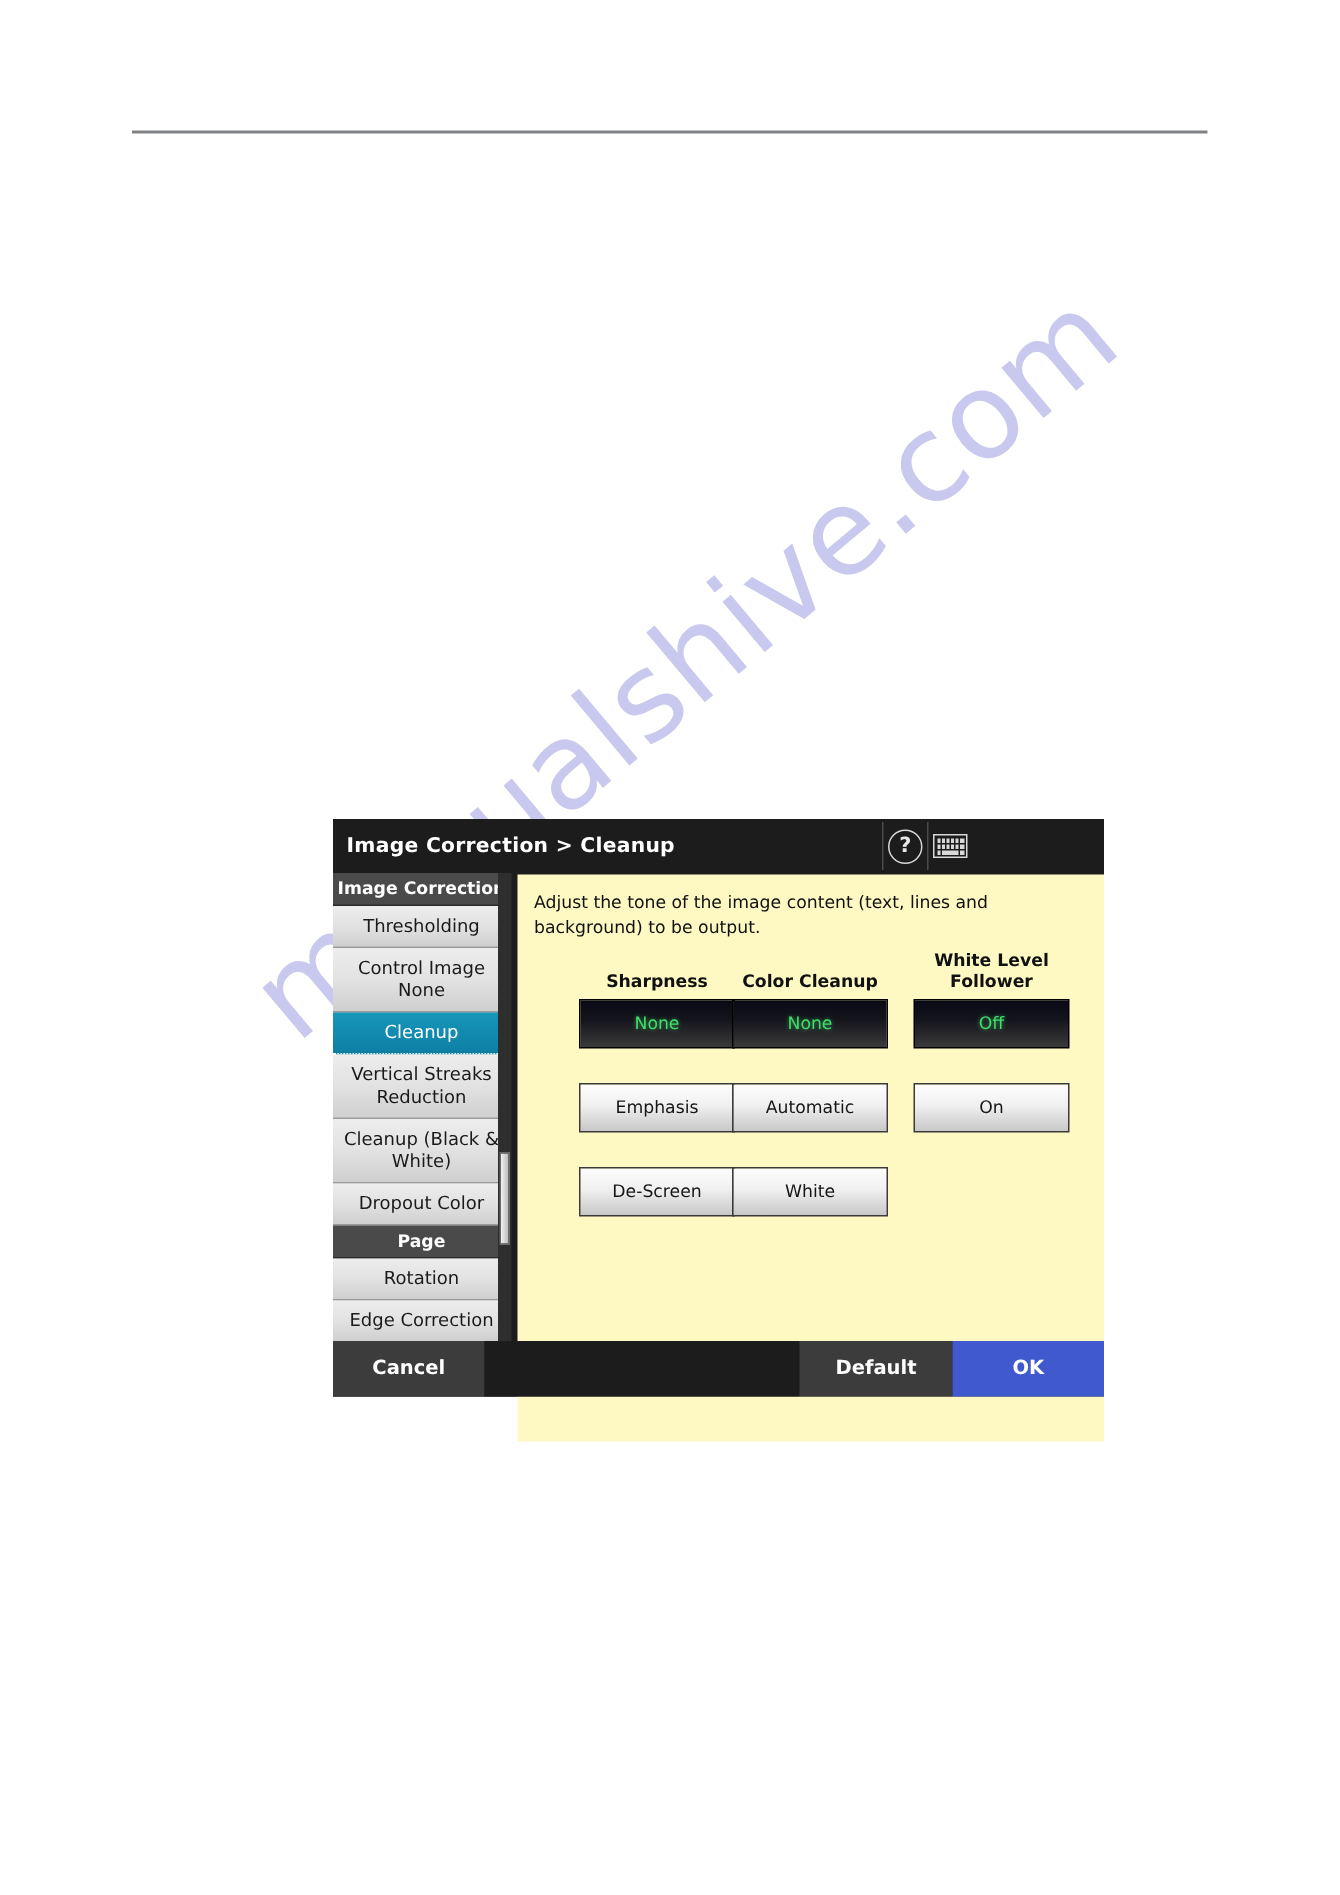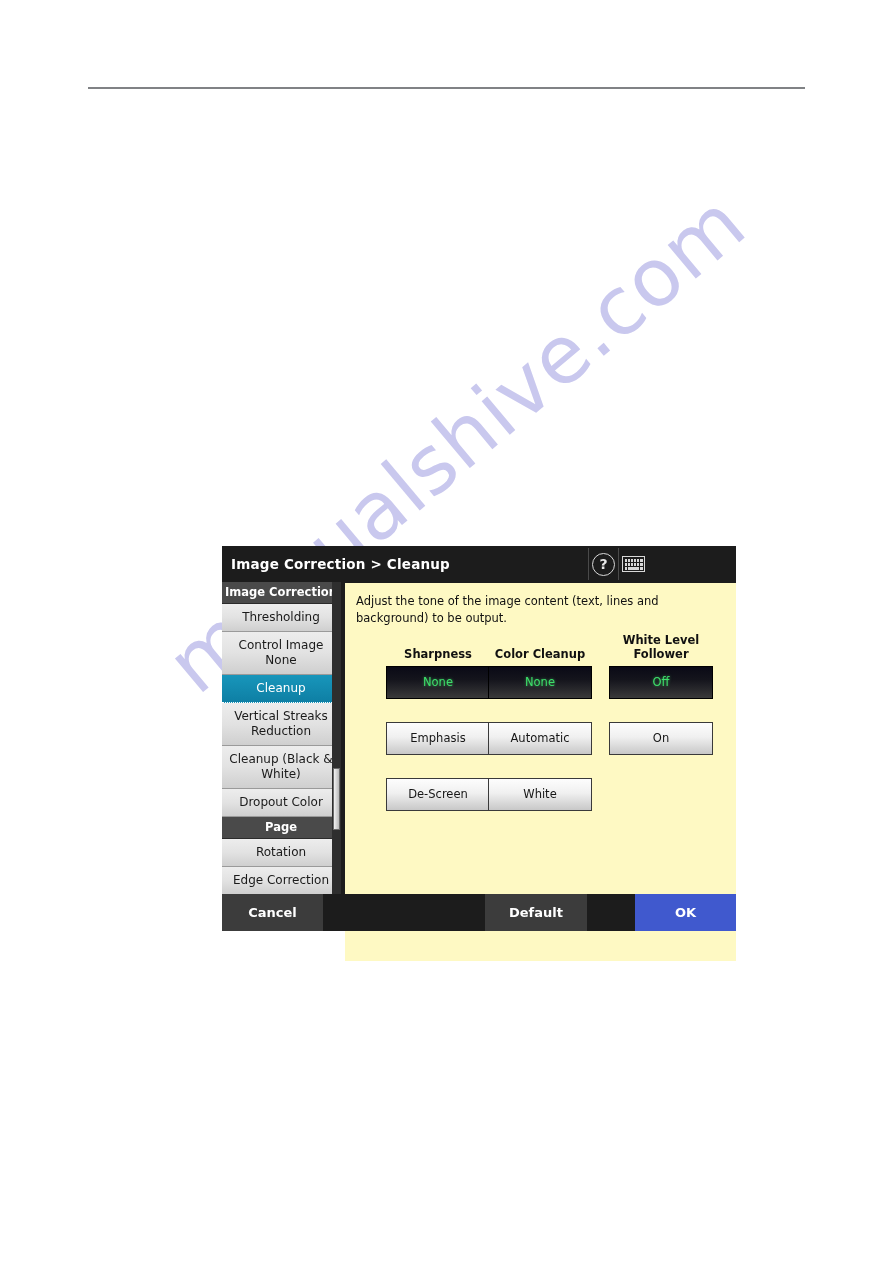--- a/index.html
+++ b/index.html
@@ -248,21 +248,20 @@
 
   
   #btnbar {
     position: absolute;
     left: 0;
     top: 348px;
     width: 514px;
     height: 37px;
     background: #1c1c1c;
     display: flex;
-    gap: 48px;
   }
   .bar-btn {
     display: flex;
     align-items: center;
     justify-content: center;
     font-size: 13px;
     font-weight: bold;
     color: #ffffff;
     height: 37px;
     box-sizing: border-box;

